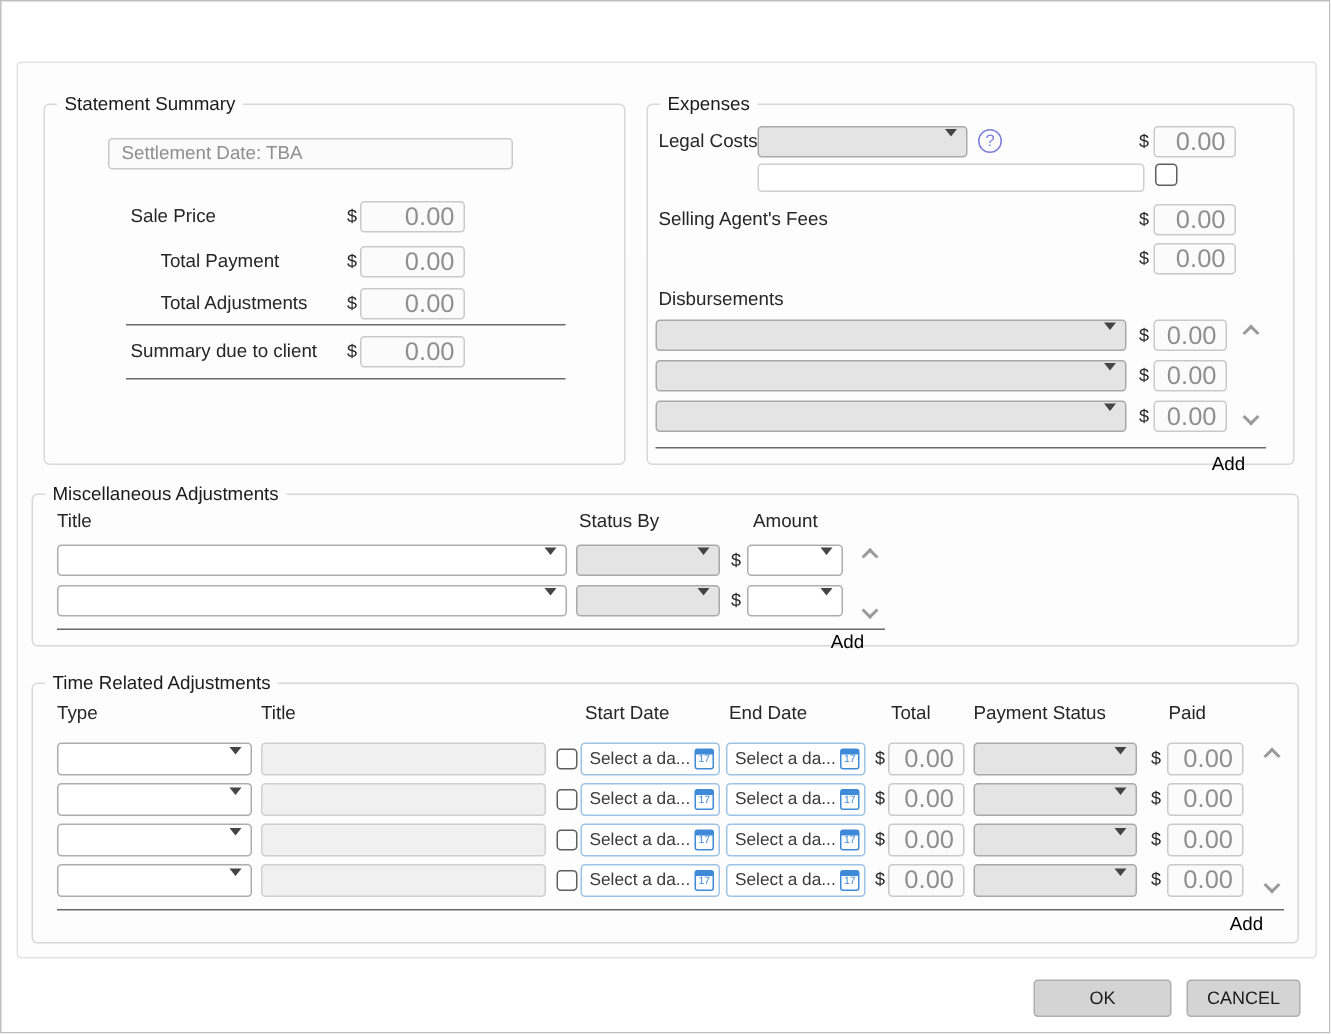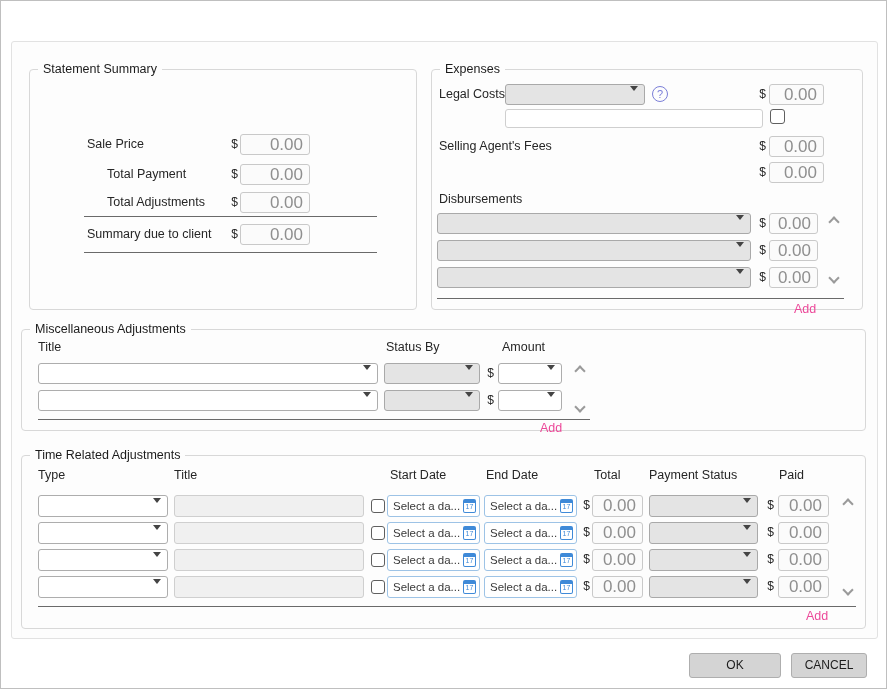--- a/index.html
+++ b/index.html
@@ -43,37 +43,38 @@
 
   .datebox { position:absolute; height:22px; border:1px solid #9dc3e6; border-radius:3px; background:#fff; display:flex; align-items:center; padding:0 3px 0 5px; font-size:11.5px; color:#3a3a3a; }
   .datebox .dtext { flex:1; white-space:nowrap; overflow:hidden; }
   .cal-icon { flex:0 0 auto; width:13px; height:14px; border:1px solid #3f8ad8; border-top:4px solid #3f8ad8; border-radius:2px; font-size:7px; color:#3f8ad8; text-align:center; line-height:8px; }
 
   .chev { position:absolute; width:8px; height:8px; border-left:2px solid #9a9a9a; border-top:2px solid #9a9a9a; }
   .chev.up { transform:rotate(45deg); }
   .chev.down { transform:rotate(225deg); }
 
   .sep { position:absolute; height:1px; background:#6a6a6a; }
-  .add-link { position:absolute; font-size:12.5px; color:#ec4899; text-align:left; cursor:pointer; }
+  .add-link { position:absolute; font-size:12.5px; color:#000000; text-align:center; cursor:pointer; }
 
   .btn { position:absolute; height:25px; background:#d4d4d4; border:1px solid #aeaeae; border-radius:3px; font-size:12px; color:#1c1c1c; text-align:center; line-height:23px; }
 
   .help-icon { position:absolute; width:16px; height:16px; border:1px solid #7b7fd8; border-radius:50%; color:#7b7fd8; font-size:11px; text-align:center; line-height:14px; background:#fdfdfd; }
 </style>
 </head>
 <body>
 
 <div class="window">
 
 
   <div class="panel"></div>
 
   <div class="group" style="left:28px;top:68px;width:388px;height:241px;">
     <span class="legend">Statement Summary</span>
 
+    <div class="moneyfield tf-left" style="left:42px;top:22px;width:270px;">Settlement Date: TBA</div>
 
     <span class="lbl" style="left:57px;top:64px;">Sale Price</span>
     <span class="dollar" style="left:196px;top:64px;">$</span>
     <div class="moneyfield" style="left:210px;top:64px;width:70px;">0.00</div>
 
     <span class="lbl" style="left:77px;top:94px;">Total Payment</span>
     <span class="dollar" style="left:196px;top:94px;">$</span>
     <div class="moneyfield" style="left:210px;top:94px;width:70px;">0.00</div>
 
     <span class="lbl" style="left:77px;top:122px;">Total Adjustments</span>

